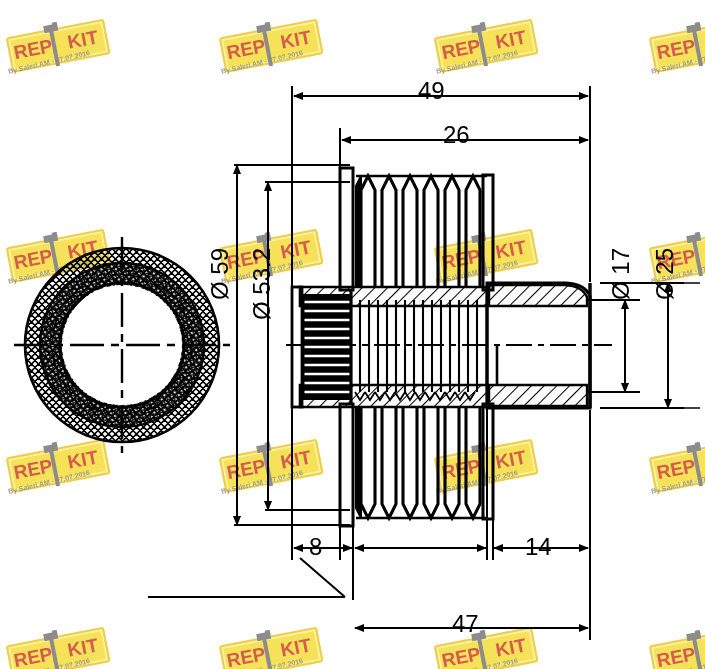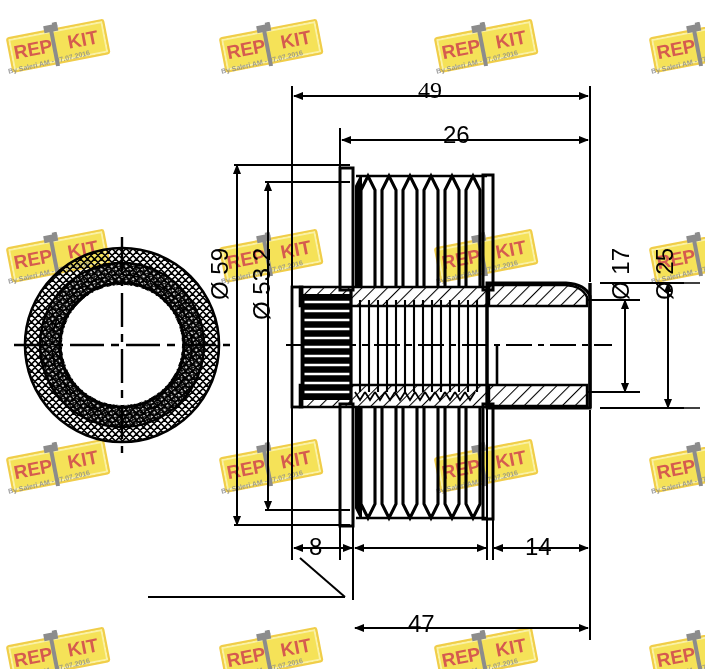--- a/index.html
+++ b/index.html
@@ -394,29 +394,29 @@
       <line x1="612" y1="283" x2="700" y2="283" stroke-width="1.6"></line>
       <line x1="612" y1="408" x2="700" y2="408" stroke-width="1.6"></line>
 
       <line x1="148" y1="597" x2="345" y2="597"></line>
       <line x1="345" y1="597" x2="300" y2="558"></line>
       <line x1="353" y1="565" x2="353" y2="600"></line>
     </g>
   </svg>
 
 
-  <div class="dimtxt" style="left:418px;top:77px;font-size:24px;font-family:Liberation Serif, serif;">49</div>
+  <div class="dimtxt" style="left:418px;top:77px;font-size:24px;">49</div>
 
   <div class="dimtxt" style="left:443px;top:121px;font-size:24px;">26</div>
 
   <div class="dimtxt" style="left:309px;top:533px;font-size:24px;">8</div>
 
   <div class="dimtxt" style="left:525px;top:533px;font-size:24px;">14</div>
 
-  <div class="dimtxt" style="left:408px;top:610px;font-size:24px;text-align:right;">47</div>
+  <div class="dimtxt" style="left:452px;top:610px;font-size:24px;text-align:right;">47</div>
 
   <div class="dimtxt" style="left:206px;top:300px;font-size:24px;width:100px;
               transform:rotate(-90deg);transform-origin:left top;text-align:left;white-space:nowrap;">Ø 59</div>
 
   <div class="dimtxt" style="left:248px;top:320px;font-size:24px;width:130px;
               transform:rotate(-90deg);transform-origin:left top;text-align:left;white-space:nowrap;">Ø 53.2</div>
 
   <div class="dimtxt" style="left:607px;top:300px;font-size:24px;width:100px;
               transform:rotate(-90deg);transform-origin:left top;text-align:left;white-space:nowrap;">Ø 17</div>
 

